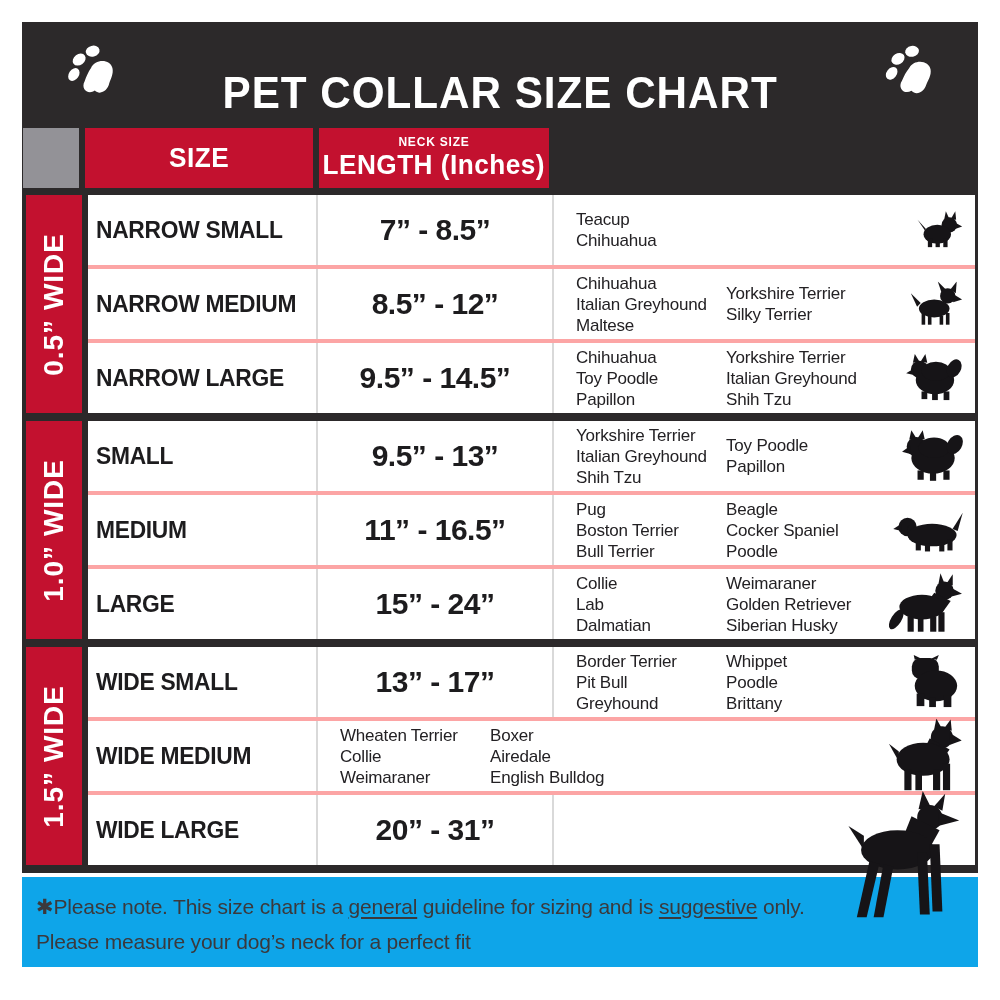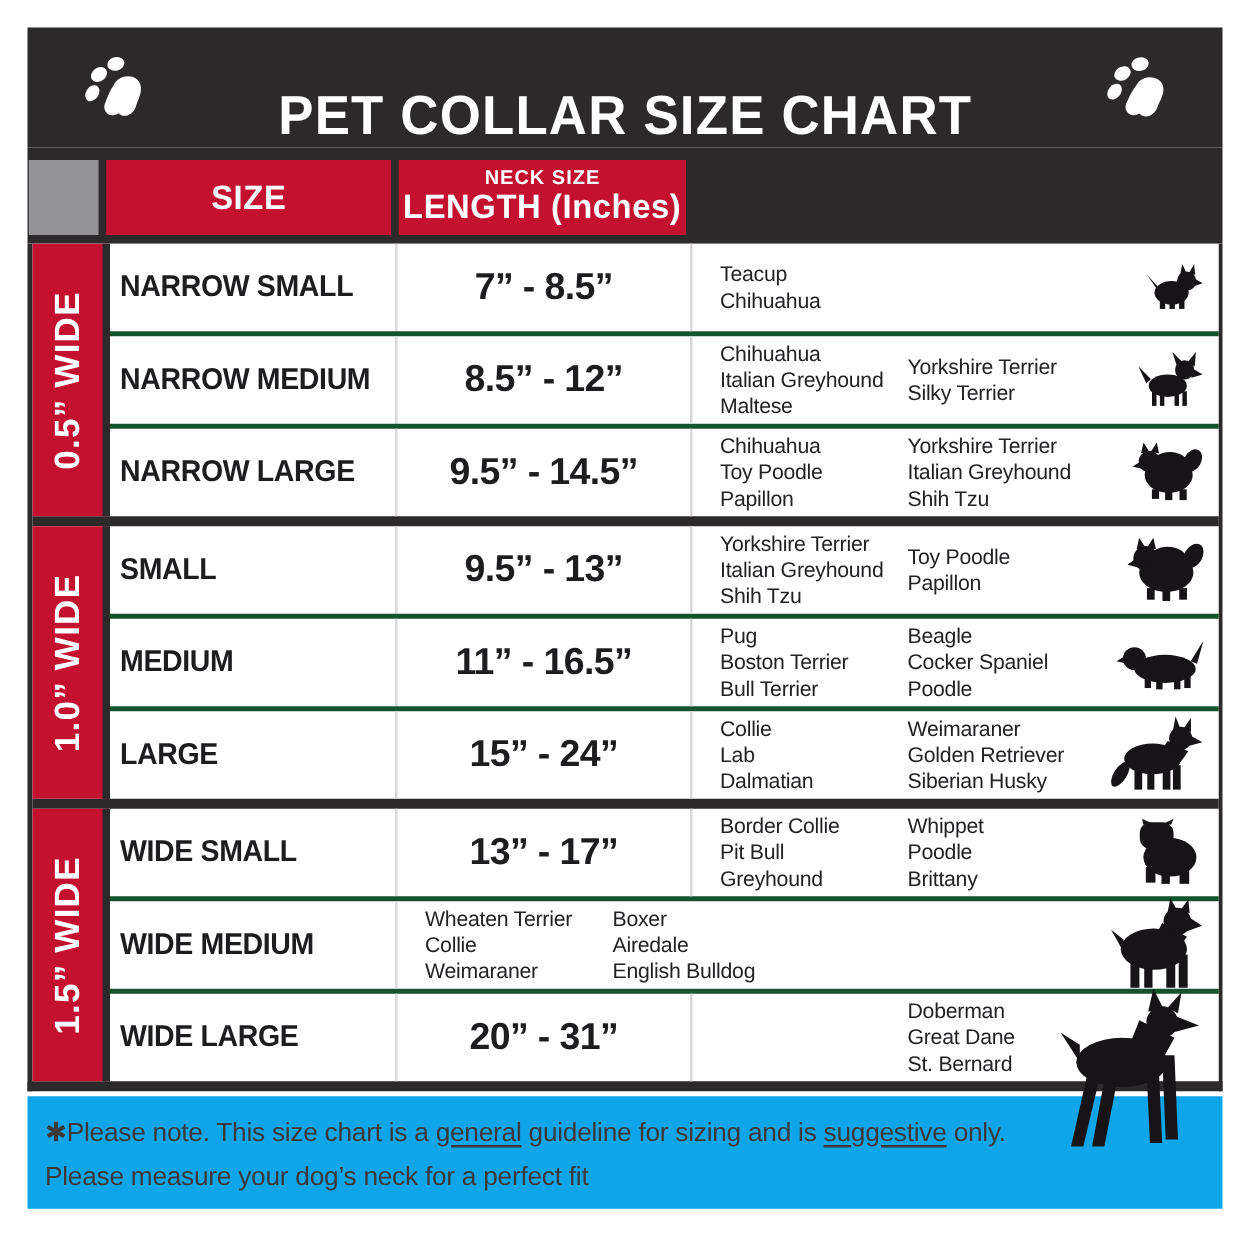--- a/index.html
+++ b/index.html
@@ -30,39 +30,39 @@
     box-sizing:border-box;padding:10px 3px 7px 1px;
   }
   .hdr .cell{height:60px;display:flex;flex-direction:column;align-items:center;justify-content:center;color:#fff;}
   .corner{width:56px;background:#939297;}
   .gapv{width:6px;height:60px;background:#2c292a;flex:none;}
   .hcell{background:#c3112f;}
   .h-size{width:228px;}
   .h-length{width:230px;}
   .h-breeds{flex:1;}
   .hdr-big{font-size:27px;font-weight:700;letter-spacing:.5px;transform:scaleX(.97);white-space:nowrap;}
-  .hdr-small{font-size:16px;font-weight:700;letter-spacing:.8px;line-height:15px;}
+  .hdr-small{font-size:12px;font-weight:700;letter-spacing:.8px;line-height:15px;}
 
   .tbody{
     background:#ffffff;border-left:4px solid #2c292a;border-right:3px solid #2c292a;
     border-bottom:8px solid #2c292a;box-sizing:border-box;width:956px;
   }
   .group{display:flex;}
   .group-sep{height:8px;background:#2c292a;}
   .side{
     width:56px;flex:none;background:#c3112f;border-right:6px solid #2c292a;
     display:flex;align-items:center;justify-content:center;
   }
   .vlabel{
     writing-mode:vertical-rl;transform:rotate(180deg);
     color:#fff;font-size:28px;font-weight:700;letter-spacing:1px;white-space:nowrap;
   }
   .rows{flex:1;display:flex;flex-direction:column;}
   .row{height:70px;display:flex;align-items:stretch;}
-  .row + .row{border-top:4px solid #14532d;}
+  .row + .row{border-top:4px solid #fca5a5;}
   .c-size{width:228px;flex:none;display:flex;align-items:center;box-sizing:border-box;padding-left:8px;}
   .size-label{font-size:24px;font-weight:700;color:#1d1c1e;letter-spacing:-.3px;transform:scaleX(.95);transform-origin:left center;white-space:nowrap;}
   .c-length{width:234px;flex:none;border-left:2px solid #d9d9d9;display:flex;align-items:center;justify-content:center;}
   .length-value{font-size:30px;font-weight:700;color:#1d1c1e;letter-spacing:-.5px;white-space:nowrap;}
   .c-breeds{flex:1;border-left:2px solid #d9d9d9;position:relative;box-sizing:border-box;}
   .breed-col{
     position:absolute;top:50%;transform:translateY(-50%);
     font-size:17px;line-height:21px;color:#232124;white-space:pre-line;letter-spacing:-.2px;
   }
   .breed-col.c1{left:22px;width:148px;}
@@ -336,21 +336,21 @@
       </div>
       <div class="rows">
         <div class="row">
           <div class="c-size">
               <span class="size-label">WIDE SMALL</span>
             </div>
           <div class="c-length">
               <span class="length-value">13” - 17”</span>
             </div>
           <div class="c-breeds">
-            <div class="breed-col c1">Border Collie
+            <div class="breed-col c1">Border Terrier
 Pit Bull
 Greyhound</div>
             <div class="breed-col c2">Whippet
 Poodle
 Brittany</div>
             <span class="dog" aria-label="bulldog-icon">
               <svg viewBox="0 0 60 56" width="58" height="54">
                   <g fill="#161417">
                 <polygon points="10,5 9,0 17,4"></polygon>
                     <polygon points="27,4 35,0 33,5"></polygon>
@@ -395,23 +395,20 @@
           </div>
         </div>
         <div class="row">
           <div class="c-size">
               <span class="size-label">WIDE LARGE</span>
             </div>
           <div class="c-length">
               <span class="length-value">20” - 31”</span>
             </div>
           <div class="c-breeds">
-            <div class="breed-col c2">Doberman
-Great Dane
-St. Bernard</div>
             <span class="dog overflow-dog" style="top:-4px;right:10px;" aria-label="doberman-icon">
               <svg viewBox="0 0 96 92" width="135" height="129">
                   <g fill="#161417">
                 <polygon points="63,13 66,0 72,12"></polygon>
                     <polygon points="74,11 82,2 80,14"></polygon>
                 <circle cx="71" cy="19" r="9"></circle>
                     <polygon points="77,15 92,21 77,25"></polygon>
                 <polygon points="58,18 78,28 68,46 50,38"></polygon>
                 <ellipse cx="48" cy="42" rx="26" ry="14"></ellipse>
                 <polygon points="24,32 13,25 24,42"></polygon>

